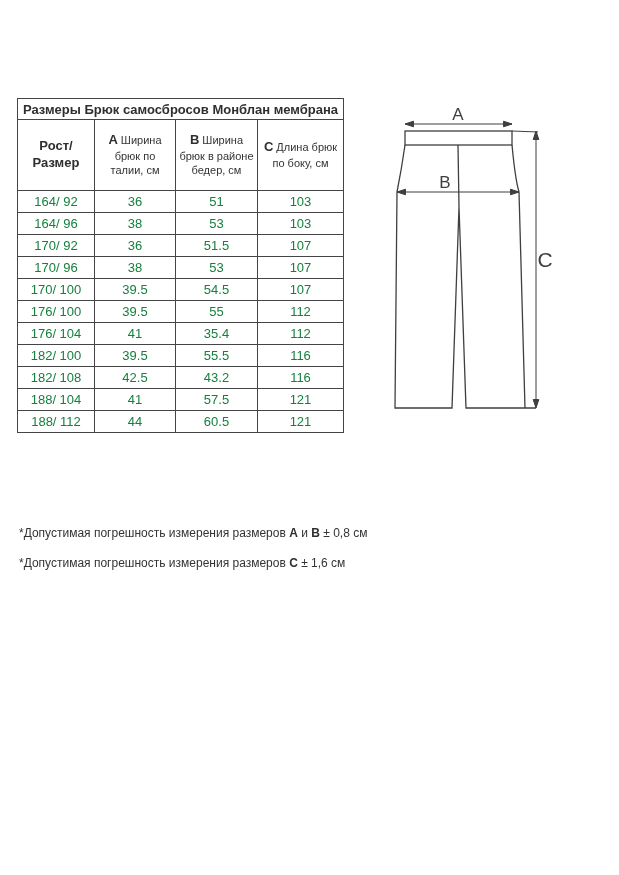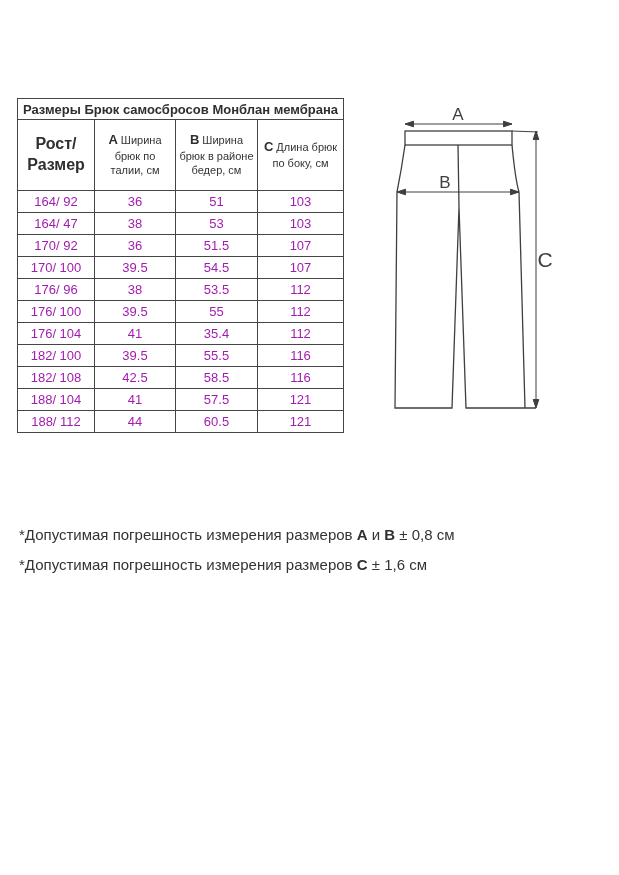--- a/index.html
+++ b/index.html
@@ -41,52 +41,52 @@
     color: #2f2f2f;
   }
   tr.header-row th {
     height: 70px;
     font-weight: normal;
     font-size: 11px;
     line-height: 1.3;
     color: #333333;
   }
   tr.header-row th.rowhead {
-    font-size: 16px;
+    font-size: 13px;
     font-weight: bold;
     color: #2f2f2f;
   }
   .col-letter {
     font-size: 13px;
     font-weight: bold;
     color: #2f2f2f;
   }
   tbody td {
     height: 21px;
     font-size: 13px;
-    color: #a21caf;
+    color: #15803d;
   }
 
   
   .diagram {
     position: absolute;
     left: 385px;
     top: 95px;
   }
   .diagram text {
     font-family: "Liberation Sans", "DejaVu Sans", sans-serif;
     fill: #3f3f3f;
   }
 
   
   .footnote {
     position: absolute;
     left: 19px;
     margin: 0;
-    font-size: 15px;
+    font-size: 12px;
     color: #333333;
     white-space: nowrap;
   }
   .footnote b { color: #2f2f2f; }
   #footnote-0 { top: 526px; }
   #footnote-1 { top: 556px; }
 </style>
 </head>
 <body>
 
@@ -111,65 +111,65 @@
         </tr>
     </thead>
     <tbody id="table-body">
         <tr>
           <td>164/ 92</td>
           <td>36</td>
           <td>51</td>
           <td>103</td>
         </tr>
         <tr>
-          <td>164/ 47</td>
+          <td>164/ 96</td>
           <td>38</td>
           <td>53</td>
           <td>103</td>
         </tr>
         <tr>
           <td>170/ 92</td>
           <td>36</td>
           <td>51.5</td>
           <td>107</td>
         </tr>
         <tr>
+          <td>170/ 96</td>
+          <td>38</td>
+          <td>53</td>
+          <td>107</td>
+        </tr>
+        <tr>
           <td>170/ 100</td>
           <td>39.5</td>
           <td>54.5</td>
           <td>107</td>
         </tr>
         <tr>
-          <td>176/ 96</td>
-          <td>38</td>
-          <td>53.5</td>
-          <td>112</td>
-        </tr>
-        <tr>
           <td>176/ 100</td>
           <td>39.5</td>
           <td>55</td>
           <td>112</td>
         </tr>
         <tr>
           <td>176/ 104</td>
           <td>41</td>
           <td>35.4</td>
           <td>112</td>
         </tr>
         <tr>
           <td>182/ 100</td>
           <td>39.5</td>
           <td>55.5</td>
           <td>116</td>
         </tr>
         <tr>
           <td>182/ 108</td>
           <td>42.5</td>
-          <td>58.5</td>
+          <td>43.2</td>
           <td>116</td>
         </tr>
         <tr>
           <td>188/ 104</td>
           <td>41</td>
           <td>57.5</td>
           <td>121</td>
         </tr>
         <tr>
           <td>188/ 112</td>

